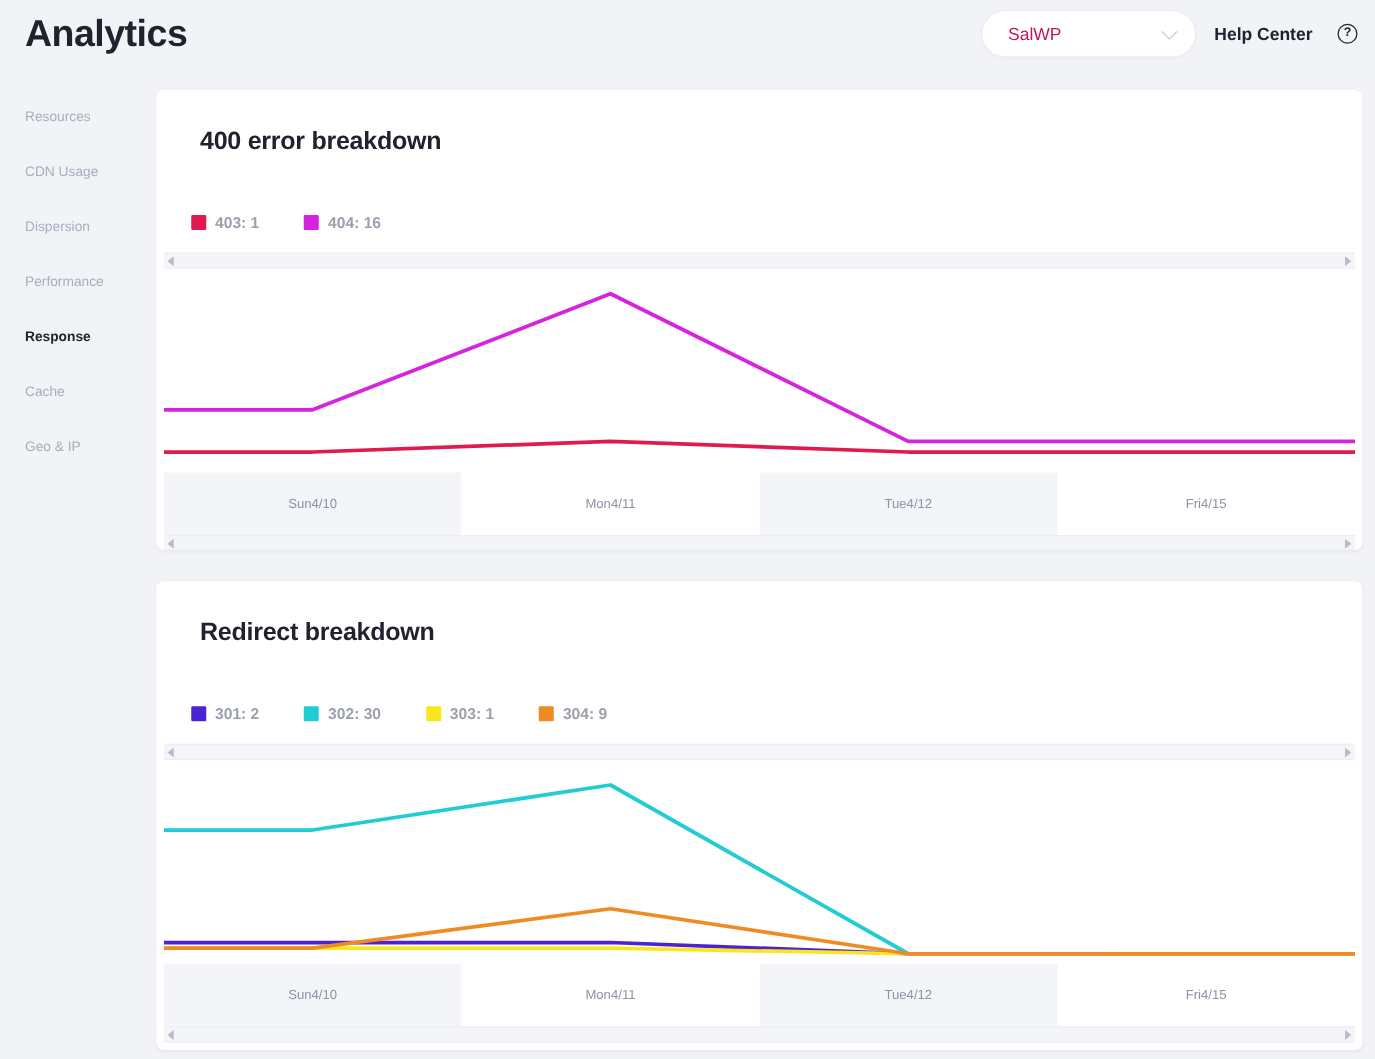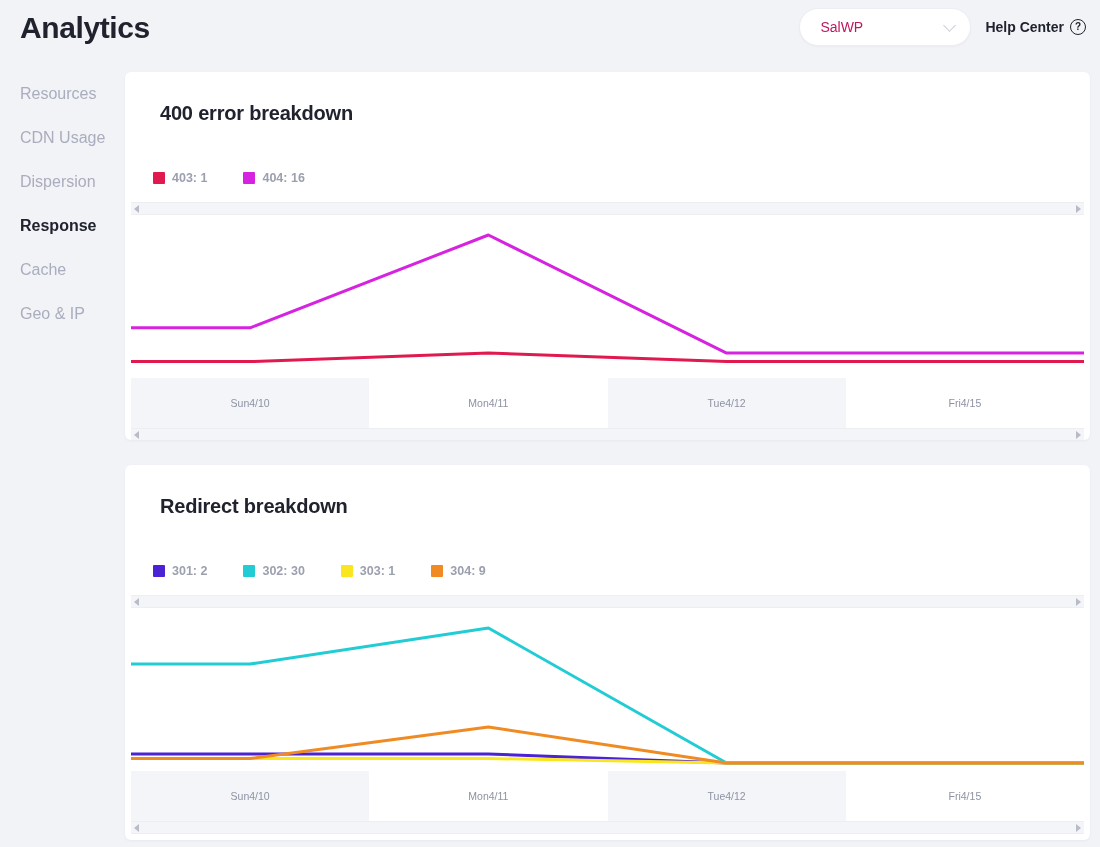--- a/index.html
+++ b/index.html
@@ -37,37 +37,37 @@
   .select.sel-site { width: 172px; }
   .select.sel-range { width: 166px; }
   .caret {
     position: absolute; right: 16px; top: 50%;
     width: 9px; height: 9px; margin-top: -6px;
     border-right: 1.6px solid #c9ccd8;
     border-bottom: 1.6px solid #c9ccd8;
     transform: rotate(45deg);
   }
   .help {
-    display: flex; align-items: center; gap: 6px;
+    display: flex; align-items: center; gap: 20px;
     font-size: 14px; font-weight: 700; color: #20222e;
     cursor: pointer; padding-right: 6px;
   }
   .help-icon {
     width: 16px; height: 16px; border-radius: 50%;
     border: 1.4px solid #20222e;
     font-size: 10px; line-height: 13px; text-align: center;
     font-weight: 700;
   }
 
   
   .sidebar {
     position: absolute; left: 0; top: 72px; width: 125px;
   }
   .nav-item {
-    font-size: 16px; color: #a9adbd;
+    font-size: 11px; color: #a9adbd;
     padding: 0 0 0 20px; height: 44px; line-height: 44px;
     cursor: pointer; white-space: nowrap;
   }
   .nav-item.active { color: #20222e; font-weight: 700; }
 
   
   .card {
     position: absolute; left: 125px; width: 965px;
     background: #ffffff; border-radius: 6px;
     box-shadow: 0 1px 3px rgba(40,45,70,0.05);
@@ -140,20 +140,21 @@
         <span>Help Center</span>
         <span class="help-icon">?</span>
       </div>
     </div>
   </div>
 
   <div class="sidebar">
     <div class="nav-item">Resources</div>
     <div class="nav-item">CDN Usage</div>
     <div class="nav-item">Dispersion</div>
+    <div class="nav-item">Performance</div>
     <div class="nav-item active">Response</div>
     <div class="nav-item">Cache</div>
     <div class="nav-item">Geo &amp; IP</div>
   </div>
 
   <div class="card" id="card-400">
     <div class="card-title">400 error breakdown</div>
 
     <div class="legend">
         <div class="legend-item">

